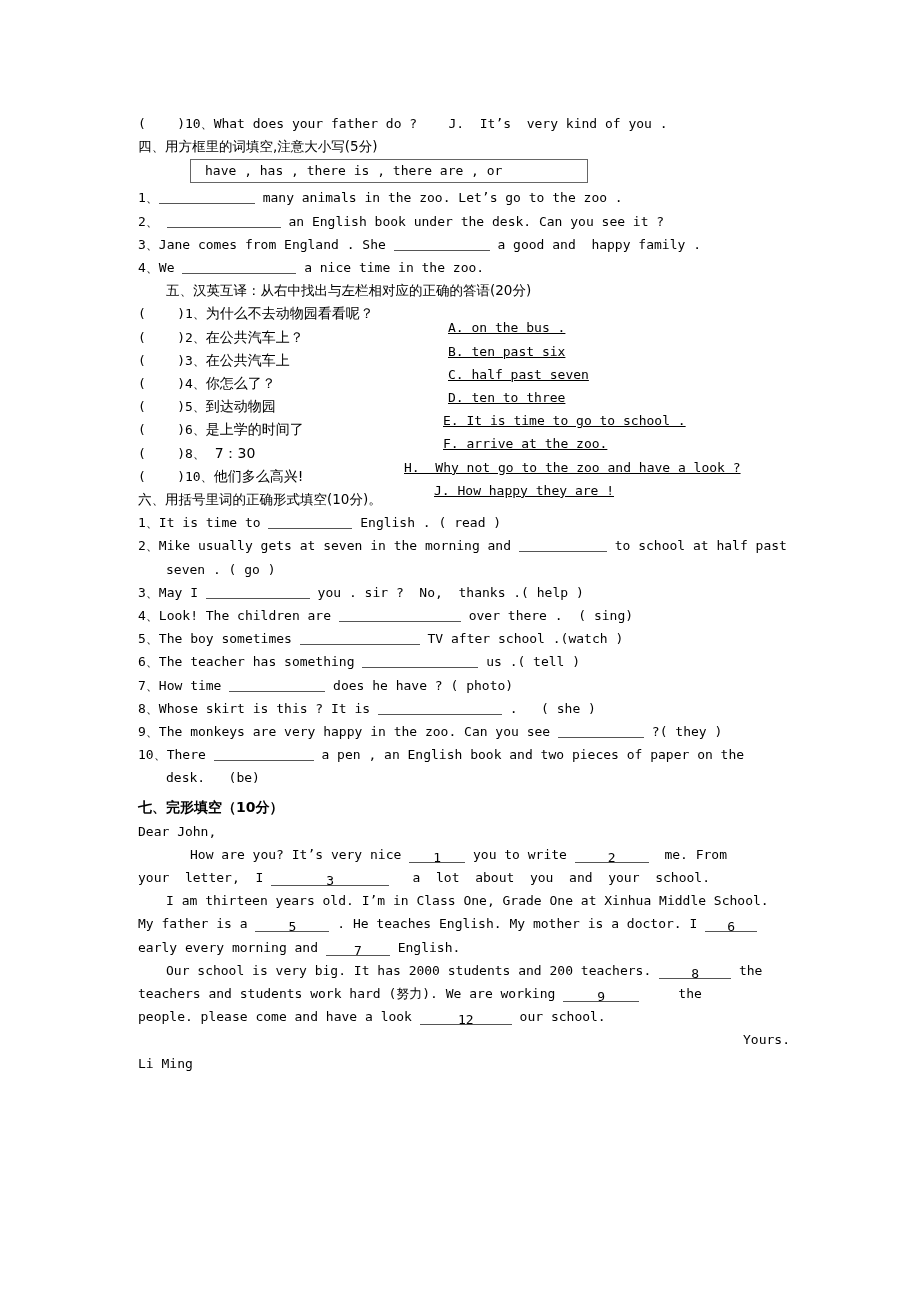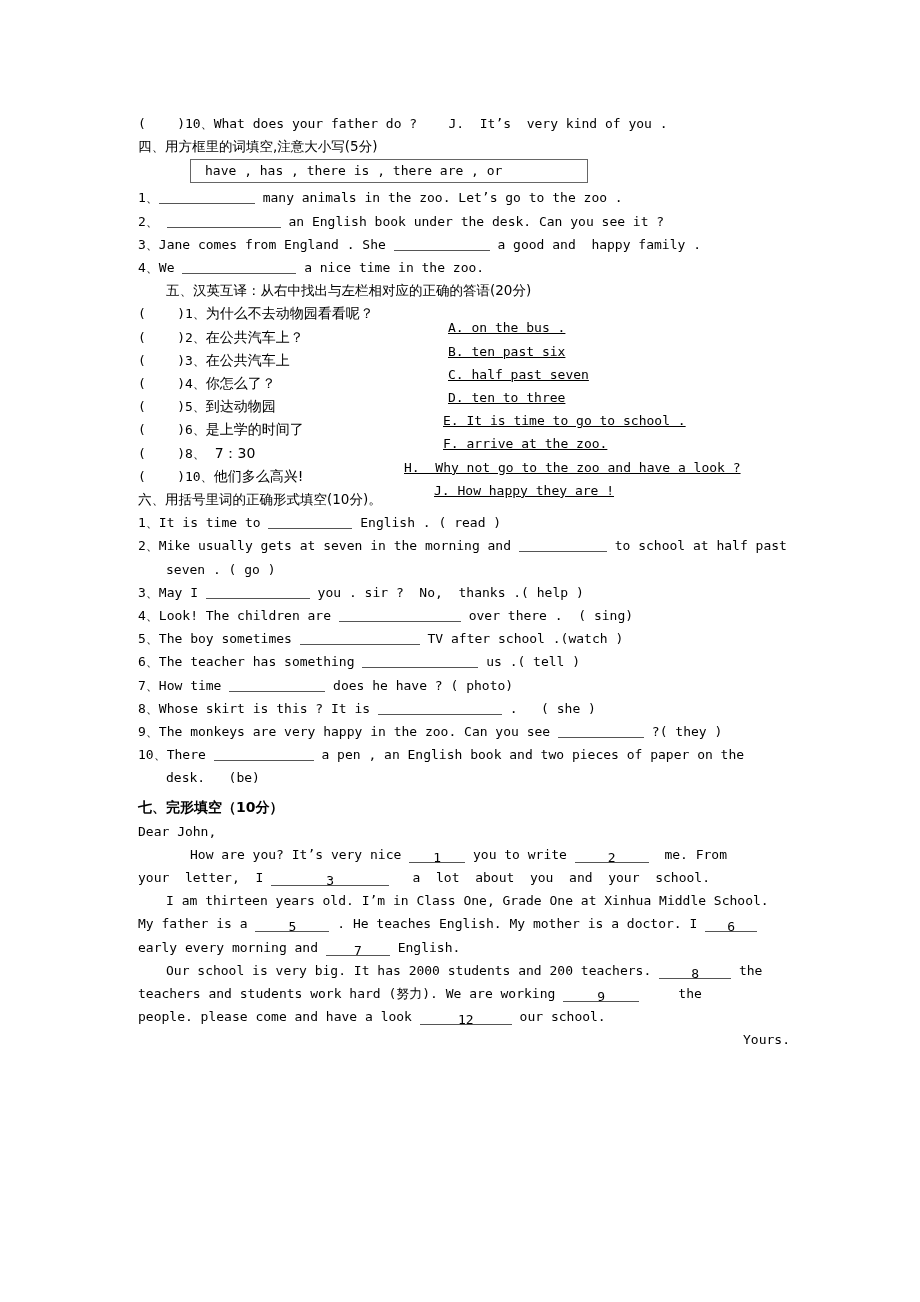--- a/index.html
+++ b/index.html
@@ -229,16 +229,17 @@
     <div class="para"><span>early every morning and </span><span class="numblank" style="width:64px">7</span><span> English.</span></div>
 
     <div class="para indent2"><span>Our school is very big. It has 2000 students and 200 teachers. </span><span class="numblank" style="width:72px">8</span><span> the</span></div>
 
     <div class="para"><span>teachers and students work hard (</span><span class="cnspan">努力</span><span>). We are working </span><span class="numblank" style="width:76px">9</span><span>     the</span></div>
 
     <div class="para"><span>people. please come and have a look </span><span class="numblank" style="width:92px">12</span><span> our school.</span></div>
 
     <div class="para right-align">Yours.</div>
 
+    <div class="para">Li Ming</div>
 
 
   </div>
 </div>
 
 </body></html>

